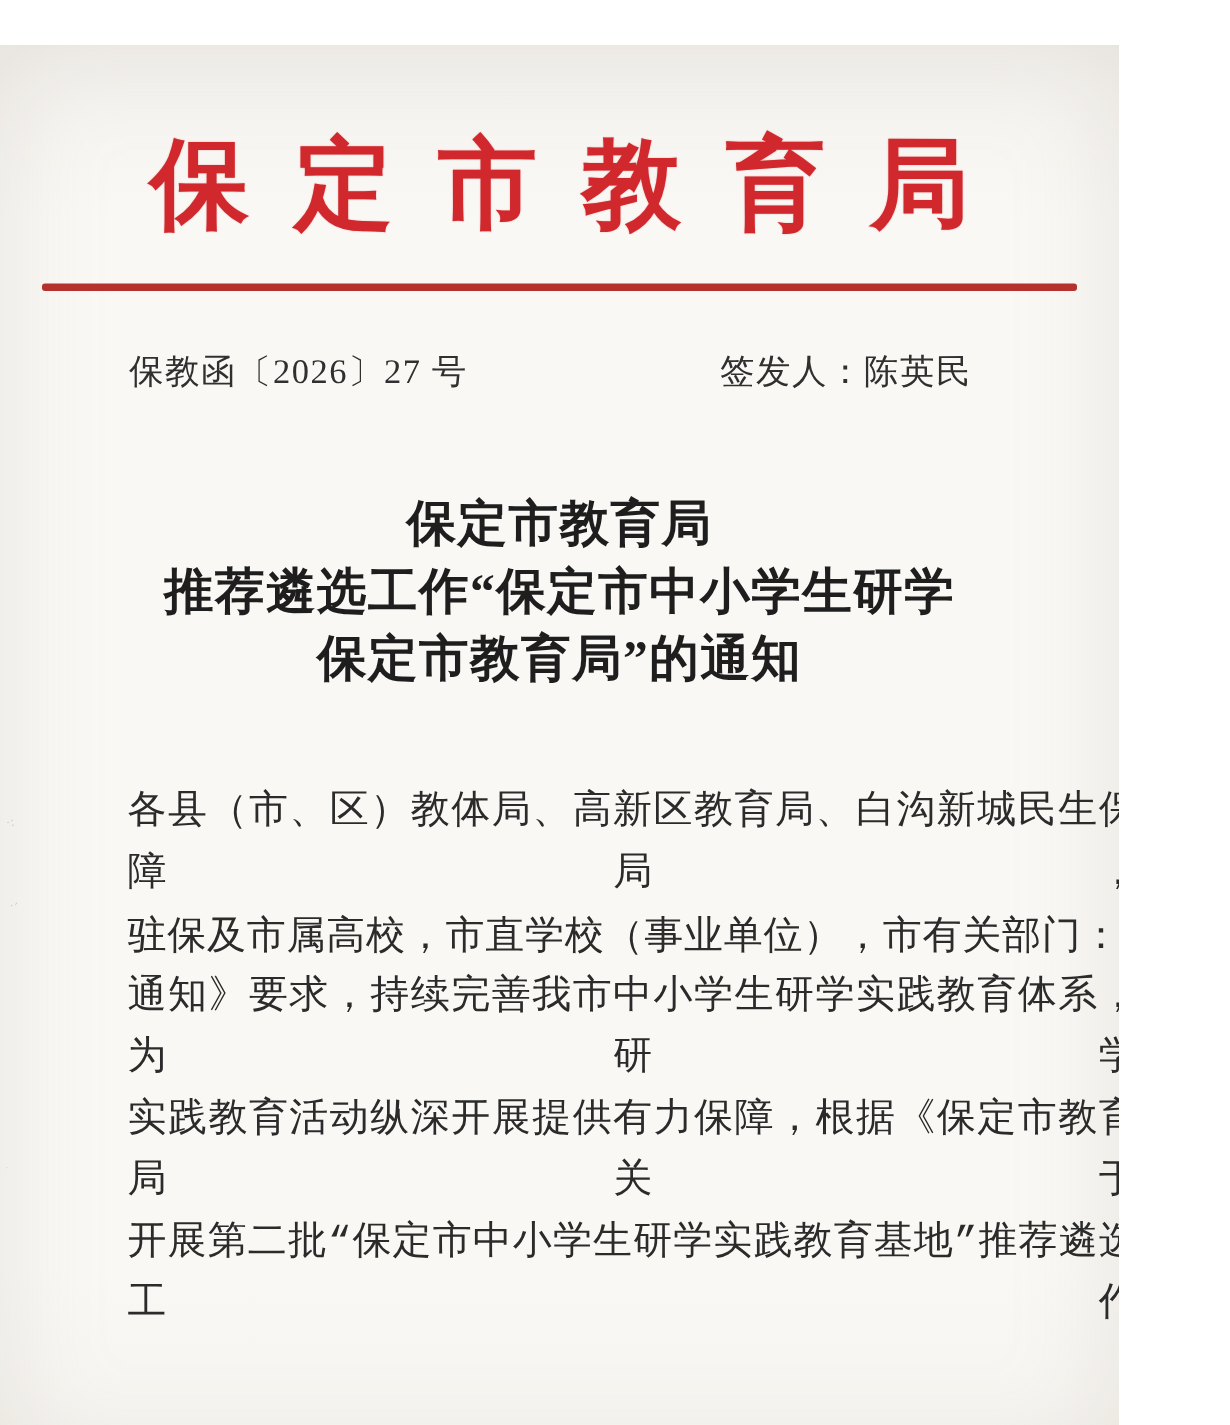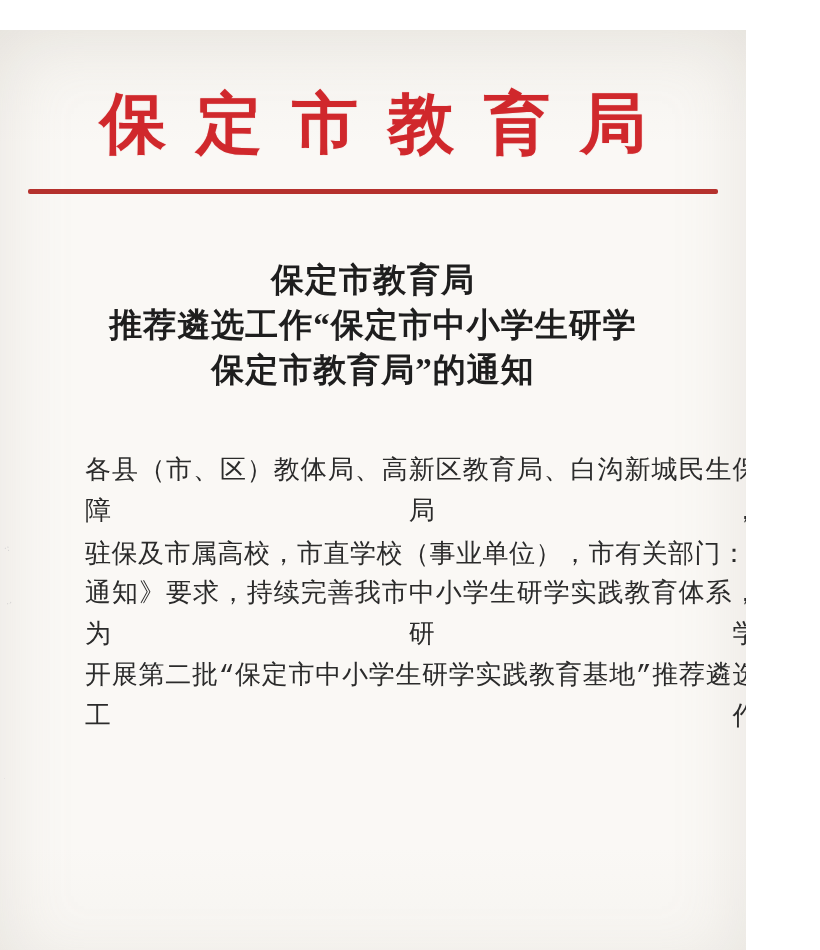--- a/index.html
+++ b/index.html
@@ -99,31 +99,36 @@
 </style>
 </head>
 <body>
 
 <div class="page">
 
   <div class="letterhead">保定市教育局</div>
 
   <div class="red-rule"></div>
 
+  <div class="meta-row">
+    <span>保教函〔2026〕27 号</span>
+    <span>签发人：陈英民</span>
+  </div>
 
   <div class="doc-title">
     <div>保定市教育局</div>
     <div>推荐遴选工作“保定市中小学生研学</div>
     <div>保定市教育局”的通知</div>
   </div>
 
   <div class="doc-body">
     <div class="line just">各县（市、区）教体局、高新区教育局、白沟新城民生保障局，</div>
     <div class="line left">驻保及市属高校，市直学校（事业单位），市有关部门：</div>
     <div class="line just">通知》要求，持续完善我市中小学生研学实践教育体系，为研学</div>
+    <div class="line just">实践教育活动纵深开展提供有力保障，根据《保定市教育局关于</div>
     <div class="line just">开展第二批“保定市中小学生研学实践教育基地”推荐遴选工作</div>
 
   </div>
 
   <span class="artifact a1">·:</span>
   <span class="artifact a2">·′</span>
   <span class="artifact a3">·</span>
 
 </div>
 

